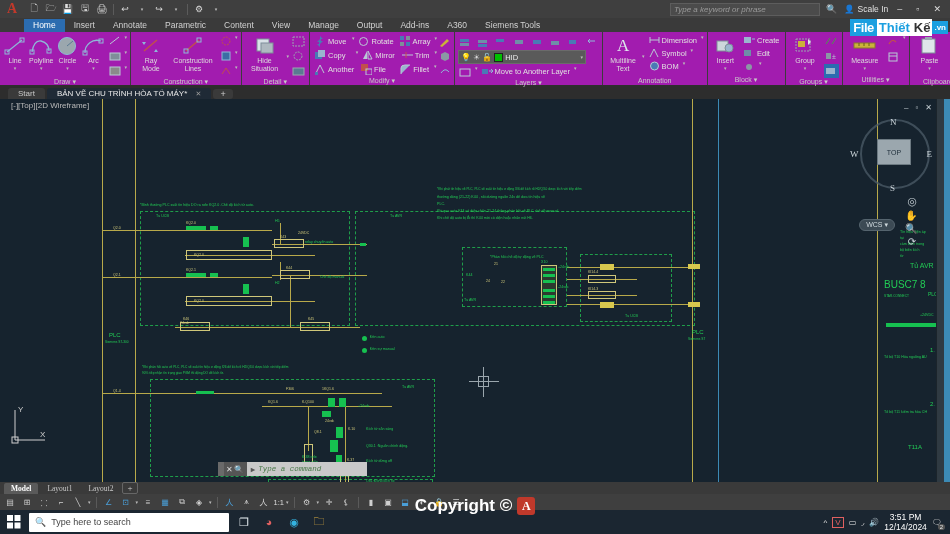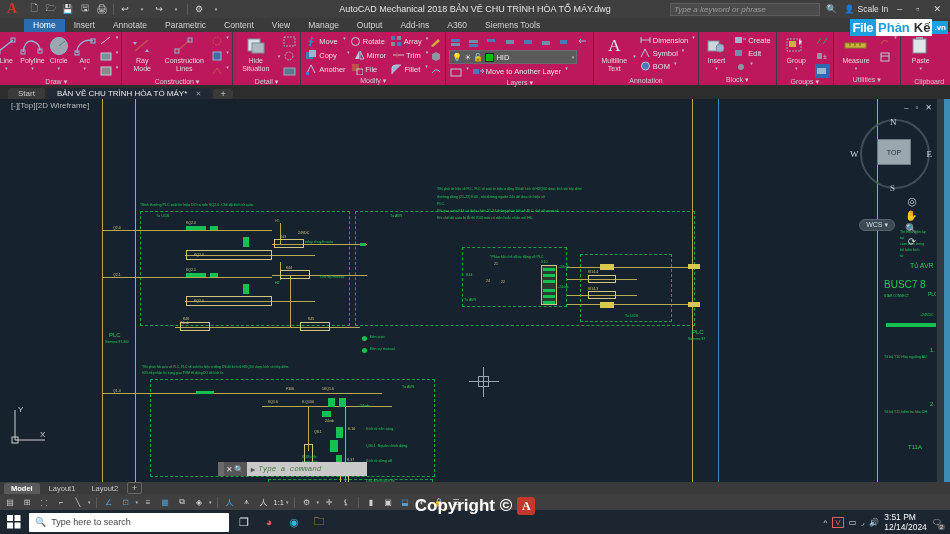--- a/index.html
+++ b/index.html
@@ -21,21 +21,21 @@
   .searchbox{width:150px;height:13px;background:#4b4b4b;border:1px solid #5d5d5d;font-size:8px;color:#9a9a9a;
              padding:0 3px;display:flex;align-items:center;font-style:italic;}
   .signin{font-size:8.5px;color:#e0e0e0;display:flex;align-items:center;gap:3px;}
   .wbtn{font-size:9px;color:#ddd;padding:0 5px;}
   
   .ribtabs{height:14px;background:#3a3a3a;display:flex;align-items:flex-end;padding-left:24px;}
   .rtab{font-size:8.5px;color:#d2d2d2;padding:1px 9px 2px 9px;}
   .rtab.active{background:#2b6cb0;color:#fff;}
   .rtab-sp{margin-left:auto;font-size:8px;color:#ccc;padding-right:10px;}
   
-  .ribbon{height:54px;background:#be185d;display:flex;border-bottom:1px solid #2e2e2e;position:relative;justify-content:center;}
+  .ribbon{height:54px;background:#a21caf;display:flex;border-bottom:1px solid #2e2e2e;position:relative;}
   .panel{display:flex;flex-direction:column;justify-content:space-between;border-right:1px solid #3c3c3c;
          padding:2px 3px 0 3px;position:relative;}
   .prow{display:flex;align-items:flex-start;gap:2px;flex:1;}
   .ptitle{font-size:7px;color:#c9c9c9;text-align:center;padding-bottom:1px;}
   .bigbtn{display:flex;flex-direction:column;align-items:center;width:34px;padding-top:1px;}
   .bigbtn .gi{height:22px;display:flex;align-items:center;justify-content:center;}
   .bigbtn .lbl{font-size:7px;color:#ddd;text-align:center;line-height:7.5px;}
   .smbtn{display:flex;align-items:center;gap:2px;font-size:7.5px;color:#e0e0e0;padding:1px 2px;white-space:nowrap;}
   .col{display:flex;flex-direction:column;gap:1px;justify-content:flex-start;}
   .tinybtn{width:15px;height:14px;display:flex;align-items:center;justify-content:center;}
@@ -92,21 +92,21 @@
   .rpanel-strip{position:absolute;right:0;top:0;width:6px;height:383px;background:#3c8ab5;z-index:26;}
   .pal-close{position:absolute;right:18px;top:4px;display:flex;gap:7px;z-index:31;font-size:8px;color:#c7d0d5;}
   
   .cmdwrap{position:absolute;left:218px;bottom:6px;display:flex;align-items:center;z-index:40;}
   .cmdgrip{width:6px;height:14px;background:#6a6a6a;}
   .cmdtools{display:flex;align-items:center;background:#555;height:14px;padding:0 2px;gap:2px;}
   .cmdicon{font-size:8px;color:#ddd;}
   .cmdinput{width:120px;height:14px;background:#c9c9c9;font-size:7.5px;color:#4a7a4a;font-style:italic;
             display:flex;align-items:center;padding-left:4px;font-family:"Liberation Mono",monospace;}
   
-  .layoutbar{height:12px;background:#3a3a3a;display:flex;align-items:center;padding-left:4px;gap:2px;}
+  .layoutbar{height:12px;background:#3a3a3a;display:flex;align-items:center;padding-left:4px;gap:2px;font-family:Liberation Serif, serif;}
   .ltab{font-size:7.5px;color:#c9c9c9;padding:1px 7px;}
   .ltab.active{background:#5a5a5a;color:#fff;font-weight:bold;border-radius:2px 2px 0 0;}
   .lplus{font-size:9px;color:#ccc;border:1px solid #666;border-radius:2px;padding:0 4px;}
   
   .statusbar{height:16px;background:#3f3f3f;display:flex;align-items:center;padding:0 3px;gap:3px;position:relative;}
   .sicon{width:14px;height:14px;display:flex;align-items:center;justify-content:center;font-size:8px;color:#cfcfcf;}
   .sicon.on{color:#4a9fd8;}
   .ssep{width:1px;height:11px;background:#5a5a5a;margin:0 2px;}
   .scale{font-size:7.5px;color:#dcdcdc;display:flex;align-items:center;gap:2px;}
   
@@ -115,21 +115,21 @@
              display:flex;align-items:center;justify-content:center;gap:5px;}
   .cr-a{display:inline-flex;align-items:center;justify-content:center;width:18px;height:18px;
         background:#c0392b;color:#fff;border-radius:3px;font-size:12px;font-family:"Liberation Serif",serif;}
   
   .taskbar{height:24px;background:#1b2631;display:flex;align-items:center;padding:0 4px;gap:5px;}
   .winlogo{width:20px;height:20px;display:flex;align-items:center;justify-content:center;}
   .tsearch{width:200px;height:19px;background:#fff;border-radius:1px;display:flex;align-items:center;
            gap:5px;padding:0 6px;font-size:9px;color:#444;}
   .tbicon{width:20px;height:20px;display:flex;align-items:center;justify-content:center;font-size:11px;}
   .tray{margin-left:auto;display:flex;align-items:center;gap:5px;padding-right:4px;color:#e6e6e6;font-size:8px;}
-  .clock{text-align:left;line-height:10px;font-size:8.5px;color:#fff;}
+  .clock{text-align:center;line-height:10px;font-size:8.5px;color:#fff;}
 </style>
 </head>
 <body>
 
 <div class="titlebar">
   <div class="app-logo">
       <span class="a">A</span>
     </div>
   <div class="qat">
     <div class="qicon">🗋</div>
@@ -139,21 +139,20 @@
     <div class="qicon">🖨</div>
     <div class="qsep"></div>
     <div class="qicon">↩</div>
     <div class="qicon carr">▾</div>
     <div class="qicon">↪</div>
     <div class="qicon carr">▾</div>
     <div class="qsep"></div>
     <div class="qicon">⚙</div>
     <div class="qicon carr">▾</div>
   </div>
-  <div class="title-text">AutoCAD Mechanical 2018    BẢN VẼ CHU TRÌNH HÒA TỔ MÁY.dwg</div>
   <div class="tb-right">
     <div class="searchbox">
       <span>Type a keyword or phrase</span>
     </div>
     <div class="qicon">🔍</div>
     <div class="signin">
       <span>👤</span>
       <span>Scale In</span>
     </div>
     <div class="wbtn">–</div>
@@ -678,21 +677,21 @@
         <div class="tinybtn"></div>
       </div>
     </div>
     <div class="ptitle">Clipboard</div>
   </div>
 
 </div>
 
 <div class="wmlogo">
   <span class="wm-file">File</span>
-  <span class="wm-thiet">Phản</span>
+  <span class="wm-thiet">Thiết</span>
   <span class="wm-ke">Kế</span>
   <span class="wm-vn">.vn</span>
 </div>
 
 <div class="doctabs">
   <div class="dtab">Start</div>
   <div class="dtab active">
     <span>BẢN VẼ CHU TRÌNH HÒA TỔ MÁY*</span>
     <span class="x">✕</span>
   </div>

